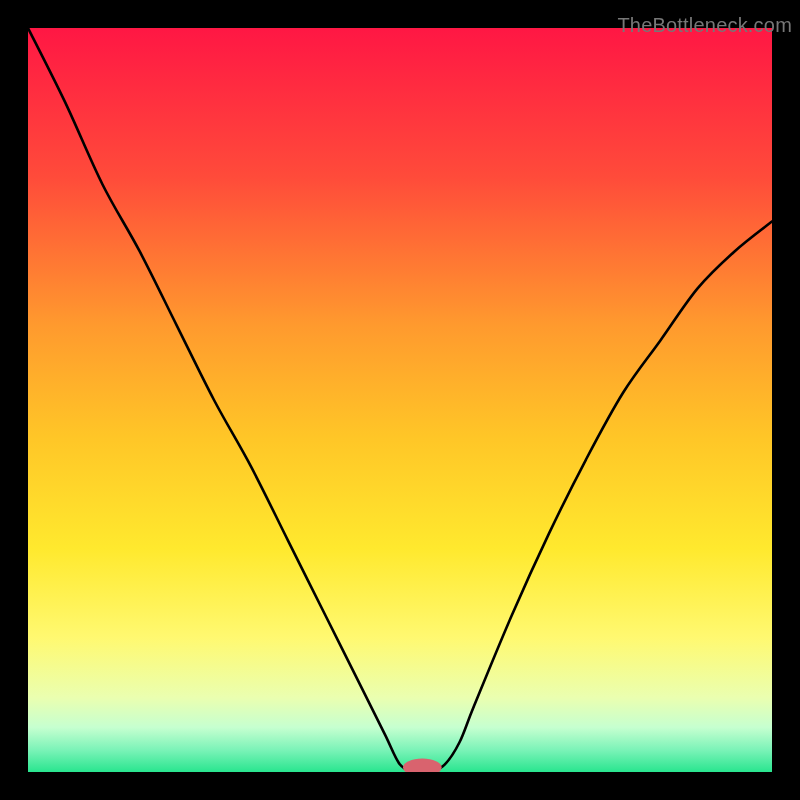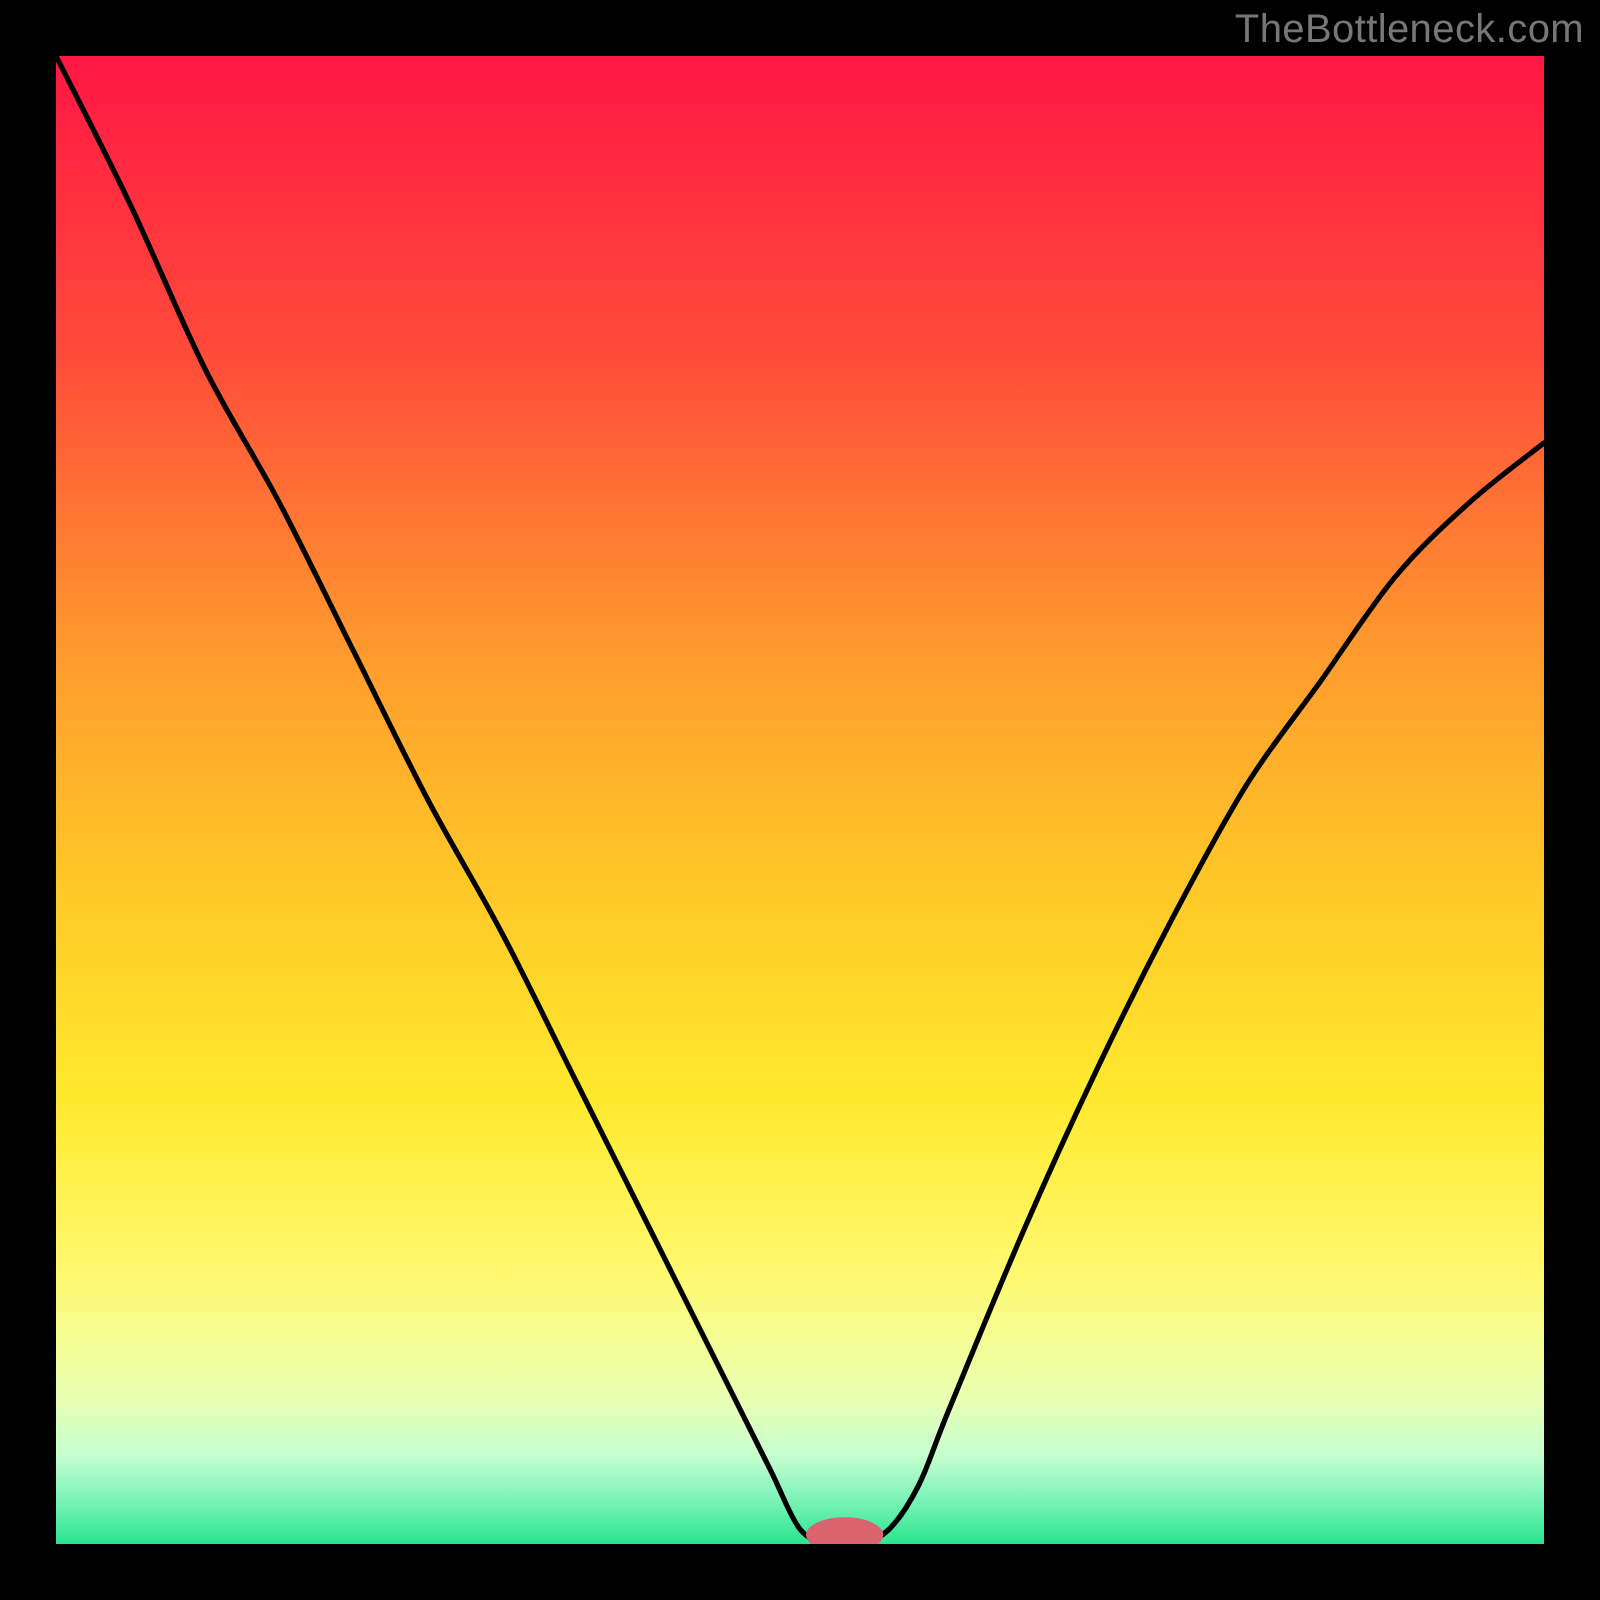--- a/index.html
+++ b/index.html
@@ -12,21 +12,21 @@
     font-family: Arial, Helvetica, sans-serif;
   }
   .wrap {
     position: relative;
     width: 800px;
     height: 800px;
     background: #000;
   }
   .watermark {
     position: absolute;
-    top: 4px;
+    top: 14px;
     right: 8px;
     color: #777;
     font-size: 20px;
     font-weight: 500;
     letter-spacing: 0.2px;
     z-index: 10;
   }
   .plot-area {
     position: absolute;
     left: 28px;

